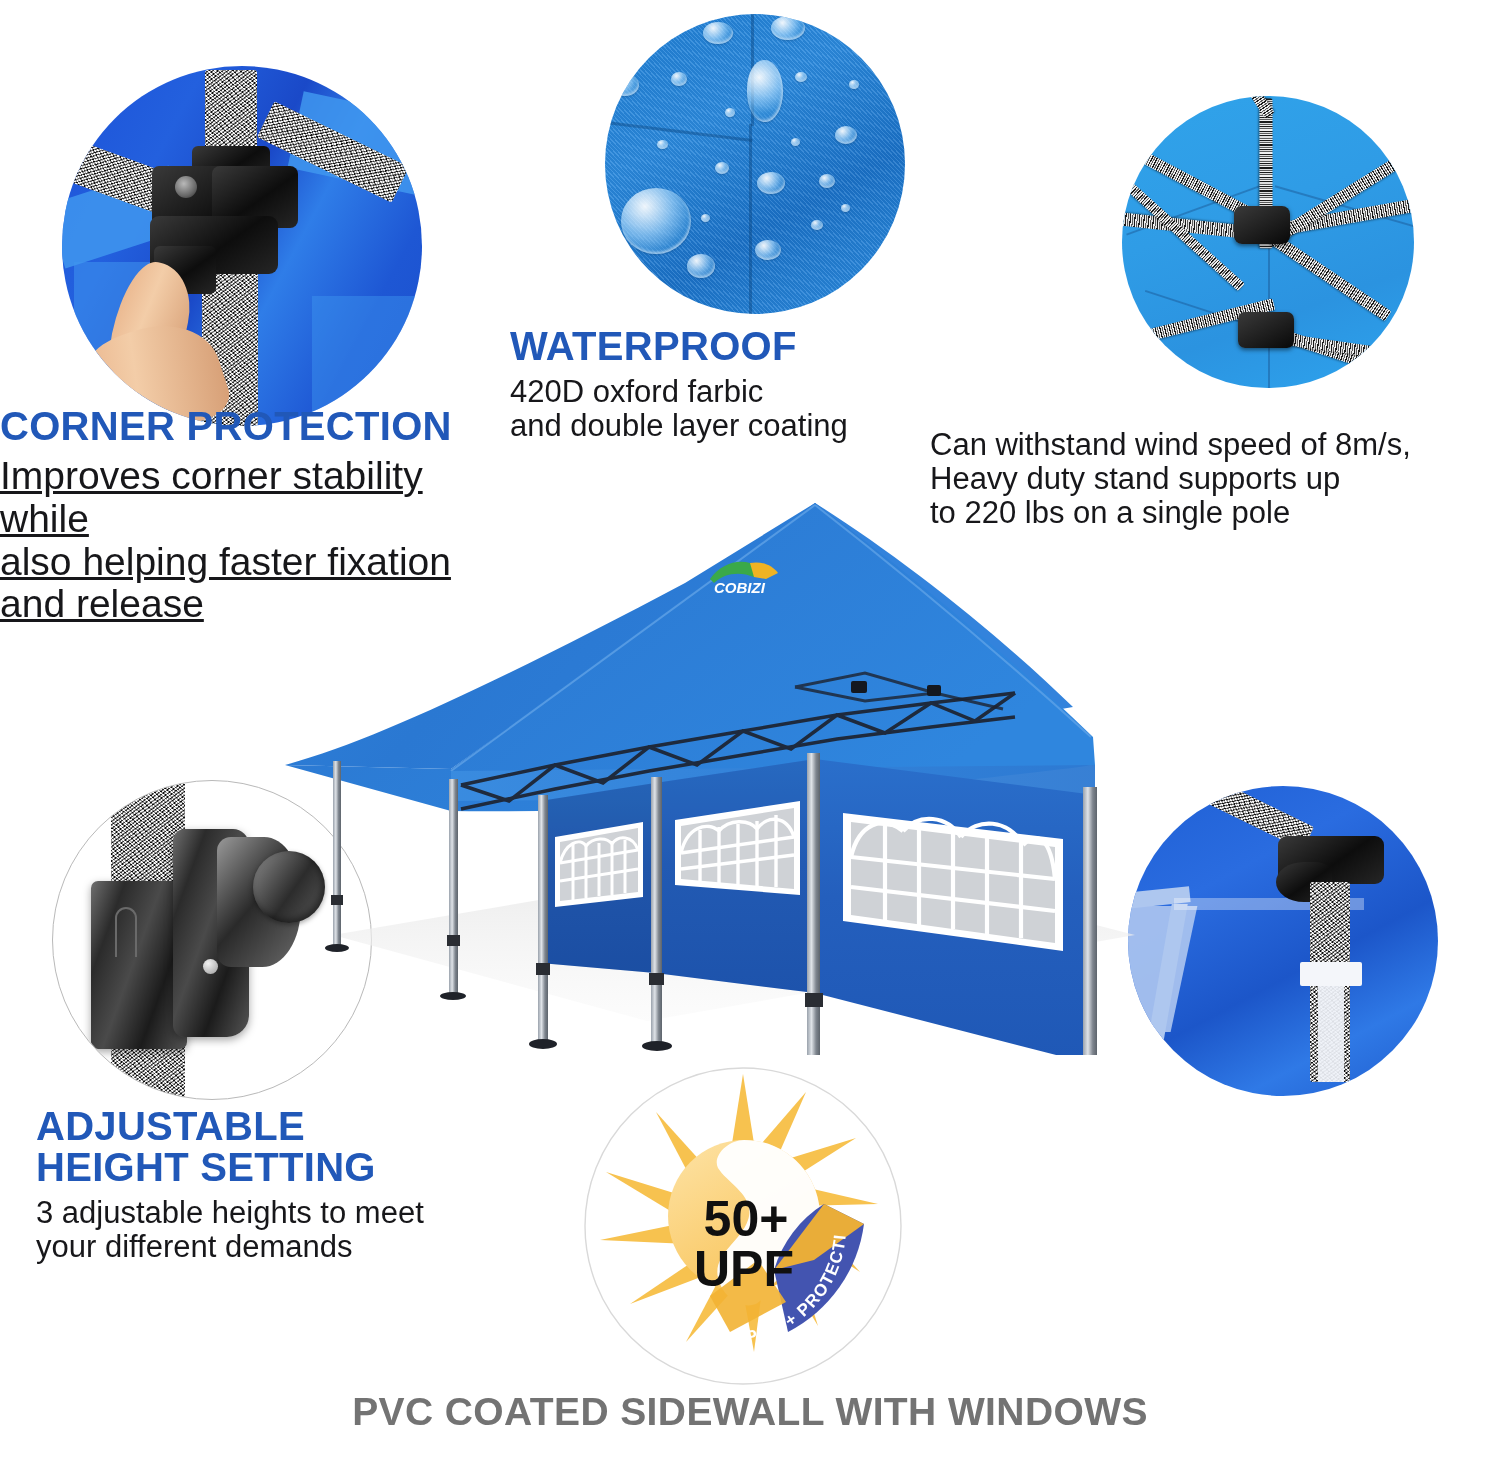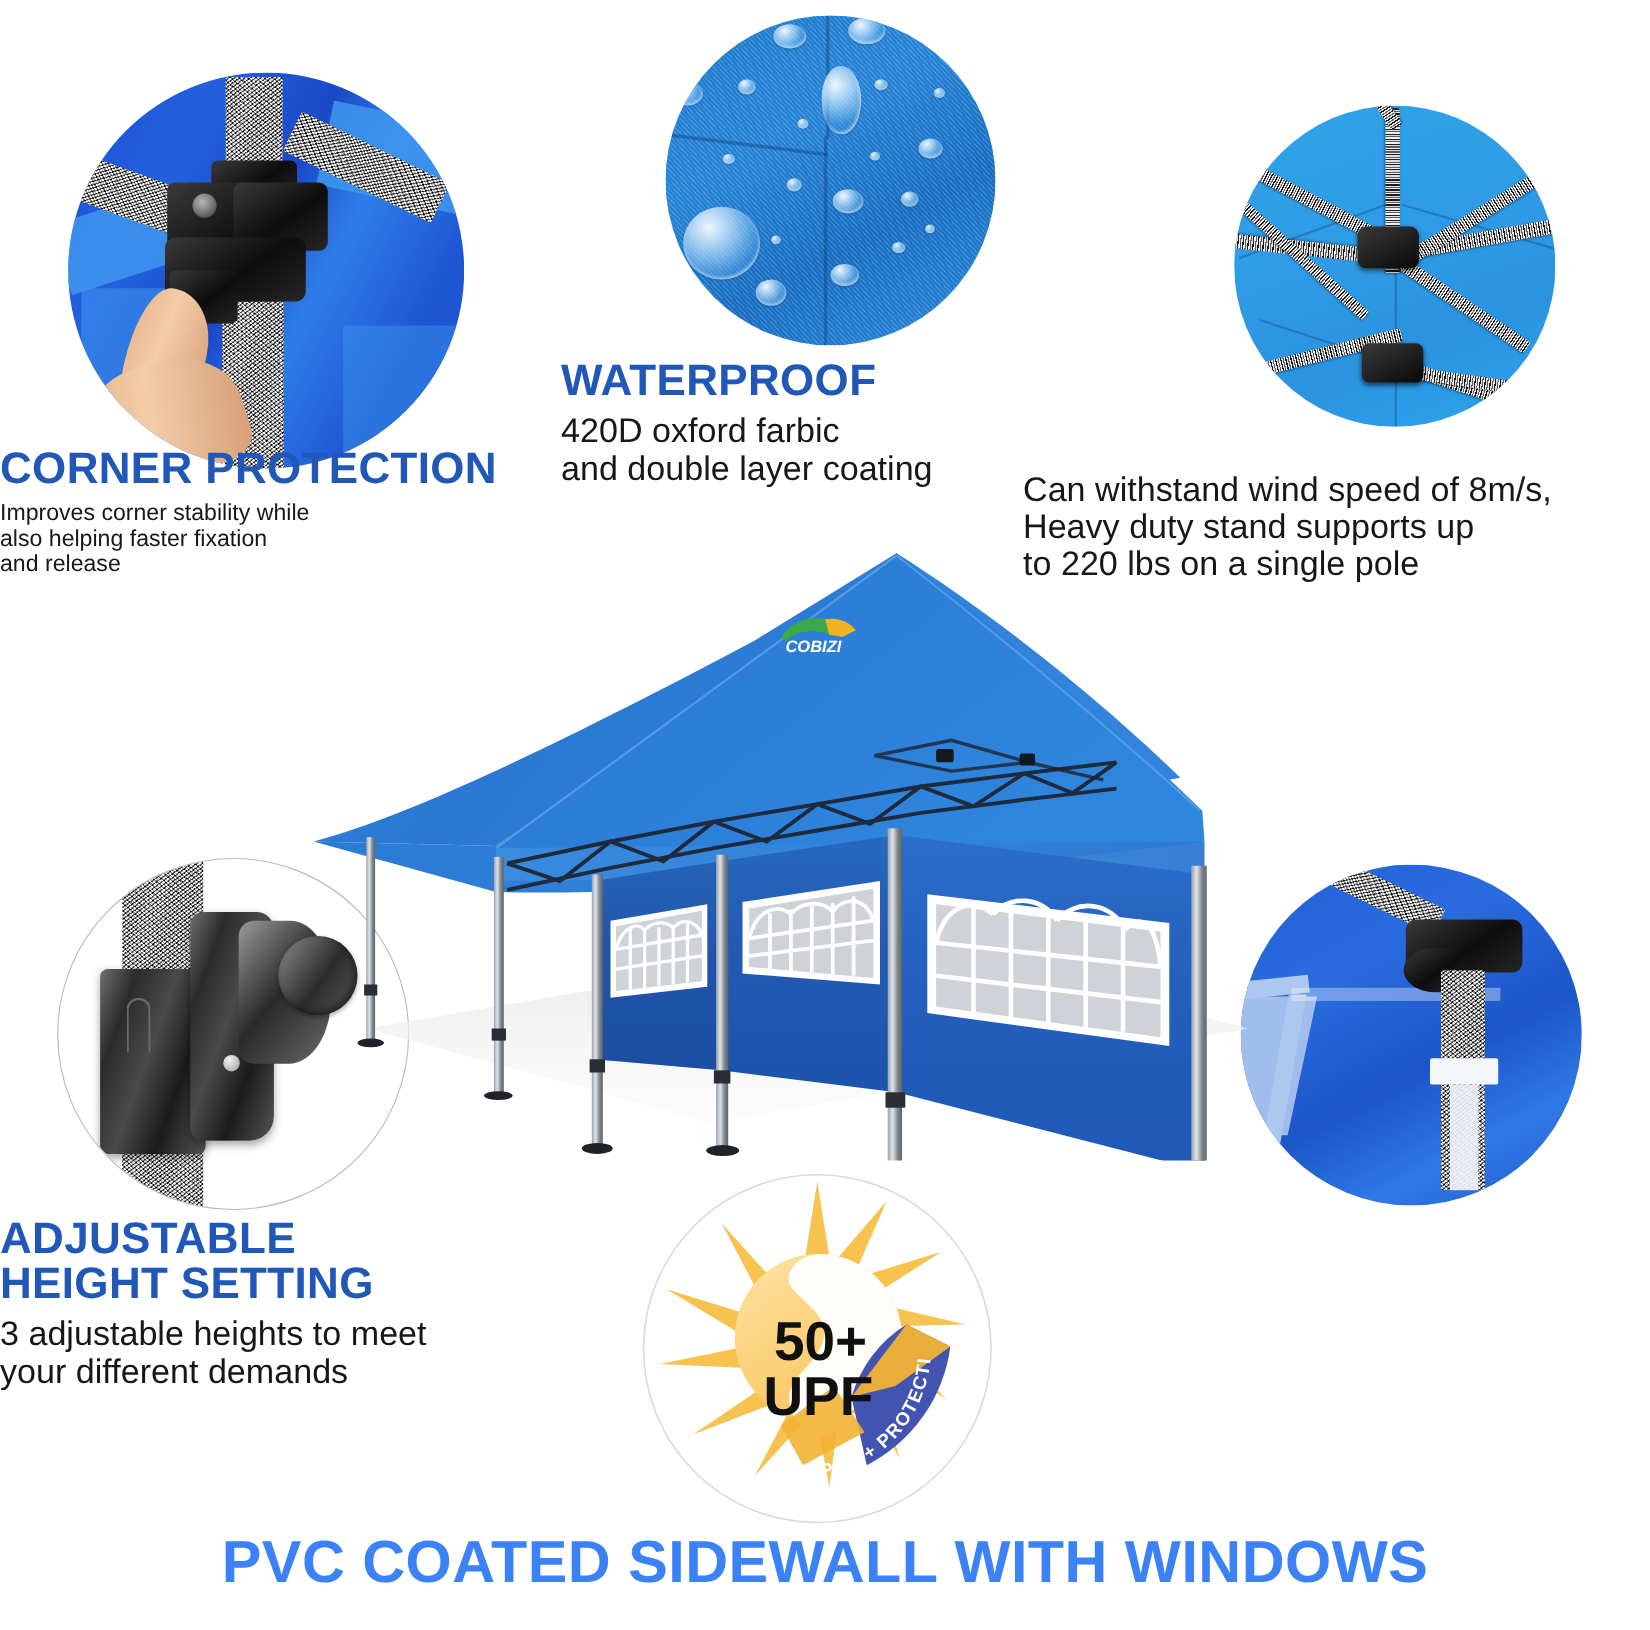--- a/index.html
+++ b/index.html
@@ -103,21 +103,21 @@
   #tent { position:absolute; left:255px; top:465px; width:880px; height:590px; }
   #tent svg { display:block; width:100%; height:100%; }
 
   
   #upf { position:absolute; left:578px; top:1064px; width:330px; height:325px; }
   #upf svg { display:block; width:100%; height:100%; }
 
   
   #caption { position:absolute; left:0; top:1392px; width:1500px; text-align:center; }
   #caption h2 {
-    color:#3b82f6; font-size:54px; font-weight:700; letter-spacing:.4px; line-height:1.05;
+    color:#737373; font-size:39px; font-weight:700; letter-spacing:.4px; line-height:1.05;
   }
   #caption p { color:#17171a; font-size:30px; font-weight:400; margin-top:6px; }
 </style>
 </head>
 <body>
 
 <div id="page">
 
   <div class="circle" style="left:62px; top:66px; width:360px; height:360px;">
     <div class="cp-bg"></div>
@@ -138,21 +138,21 @@
     <div class="blk" style="position:absolute; left:92px; top:180px; width:62px; height:48px; border-radius:6px;"></div>
     <div style="position:absolute; left:113px; top:110px; width:22px; height:22px; border-radius:50%;
                 background: radial-gradient(circle at 40% 35%, #b9b9b9, #6a6a6a 60%, #2a2a2a);"></div>
 
     <div class="hand" style="position:absolute; left:52px; top:196px; width:72px; height:132px; transform:rotate(12deg);"></div>
     <div class="hand" style="position:absolute; left:20px; top:262px; width:140px; height:106px; transform:rotate(-18deg); border-radius:40% 50% 20% 60%;"></div>
   </div>
 
   <div class="feature" style="left:0px; top:406px; width:478px;">
     <h2 style="font-size:40px;">CORNER PROTECTION</h2>
-    <p style="font-size:21px; margin-top:8px;">Improves corner stability while
+    <p style="font-size:39px; margin-top:8px;text-decoration:underline;">Improves corner stability while
 also helping faster fixation
 and release</p>
   </div>
 
   <div class="circle" style="left:605px; top:14px; width:300px; height:300px;">
     <div class="wp-bg"></div>
     <div class="seam" style="left:0; top:116px; width:148px; height:2.5px; transform:rotate(7deg);"></div>
     <div class="seam" style="left:144px; top:110px; width:3px; height:190px;"></div>
     <div class="seam" style="left:146px; top:0px; width:3px; height:112px;"></div>
     <div class="drop" style="left:98px; top:8px;  width:30px; height:22px;"></div>
@@ -220,21 +220,21 @@
     <div style="position:absolute; left:164px; top:56px; width:84px; height:130px;
                 background: linear-gradient(130deg,#9a9a9a,#2a2a2a 48%,#6a6a6a);
                 border-radius:14px 44% 46% 14px;"></div>
     <div class="hs-knob" style="left:200px; top:70px; width:72px; height:72px;"></div>
     <div style="position:absolute; left:62px; top:126px; width:22px; height:50px;
                 border:2.5px solid #6a6a6a; border-bottom:none; border-radius:11px 11px 0 0;"></div>
     <div style="position:absolute; left:150px; top:178px; width:15px; height:15px; border-radius:50%;
                 background: radial-gradient(circle at 35% 30%, #f2f2f2, #9c9c9c);"></div>
   </div>
 
-  <div class="feature" style="left:0px; top:1106px; width:450px;">
+  <div class="feature" style="left:0px; top:1106px; width:450px;padding-left:36px;">
     <h2 style="font-size:40px;">ADJUSTABLE
 HEIGHT SETTING</h2>
     <p style="font-size:31px; margin-top:8px;">3 adjustable heights to meet
 your different demands</p>
   </div>
 
   <div class="circle" style="left:1128px; top:786px; width:310px; height:310px;">
     <div class="hd-bg"></div>
     <div class="hd-pale" style="left:-12px; top:104px; width:74px; height:16px; transform:rotate(-6deg);"></div>
     <div class="hd-pale" style="left:-10px; top:120px; width:66px; height:126px; transform: skewX(-12deg); opacity:.9;"></div>

